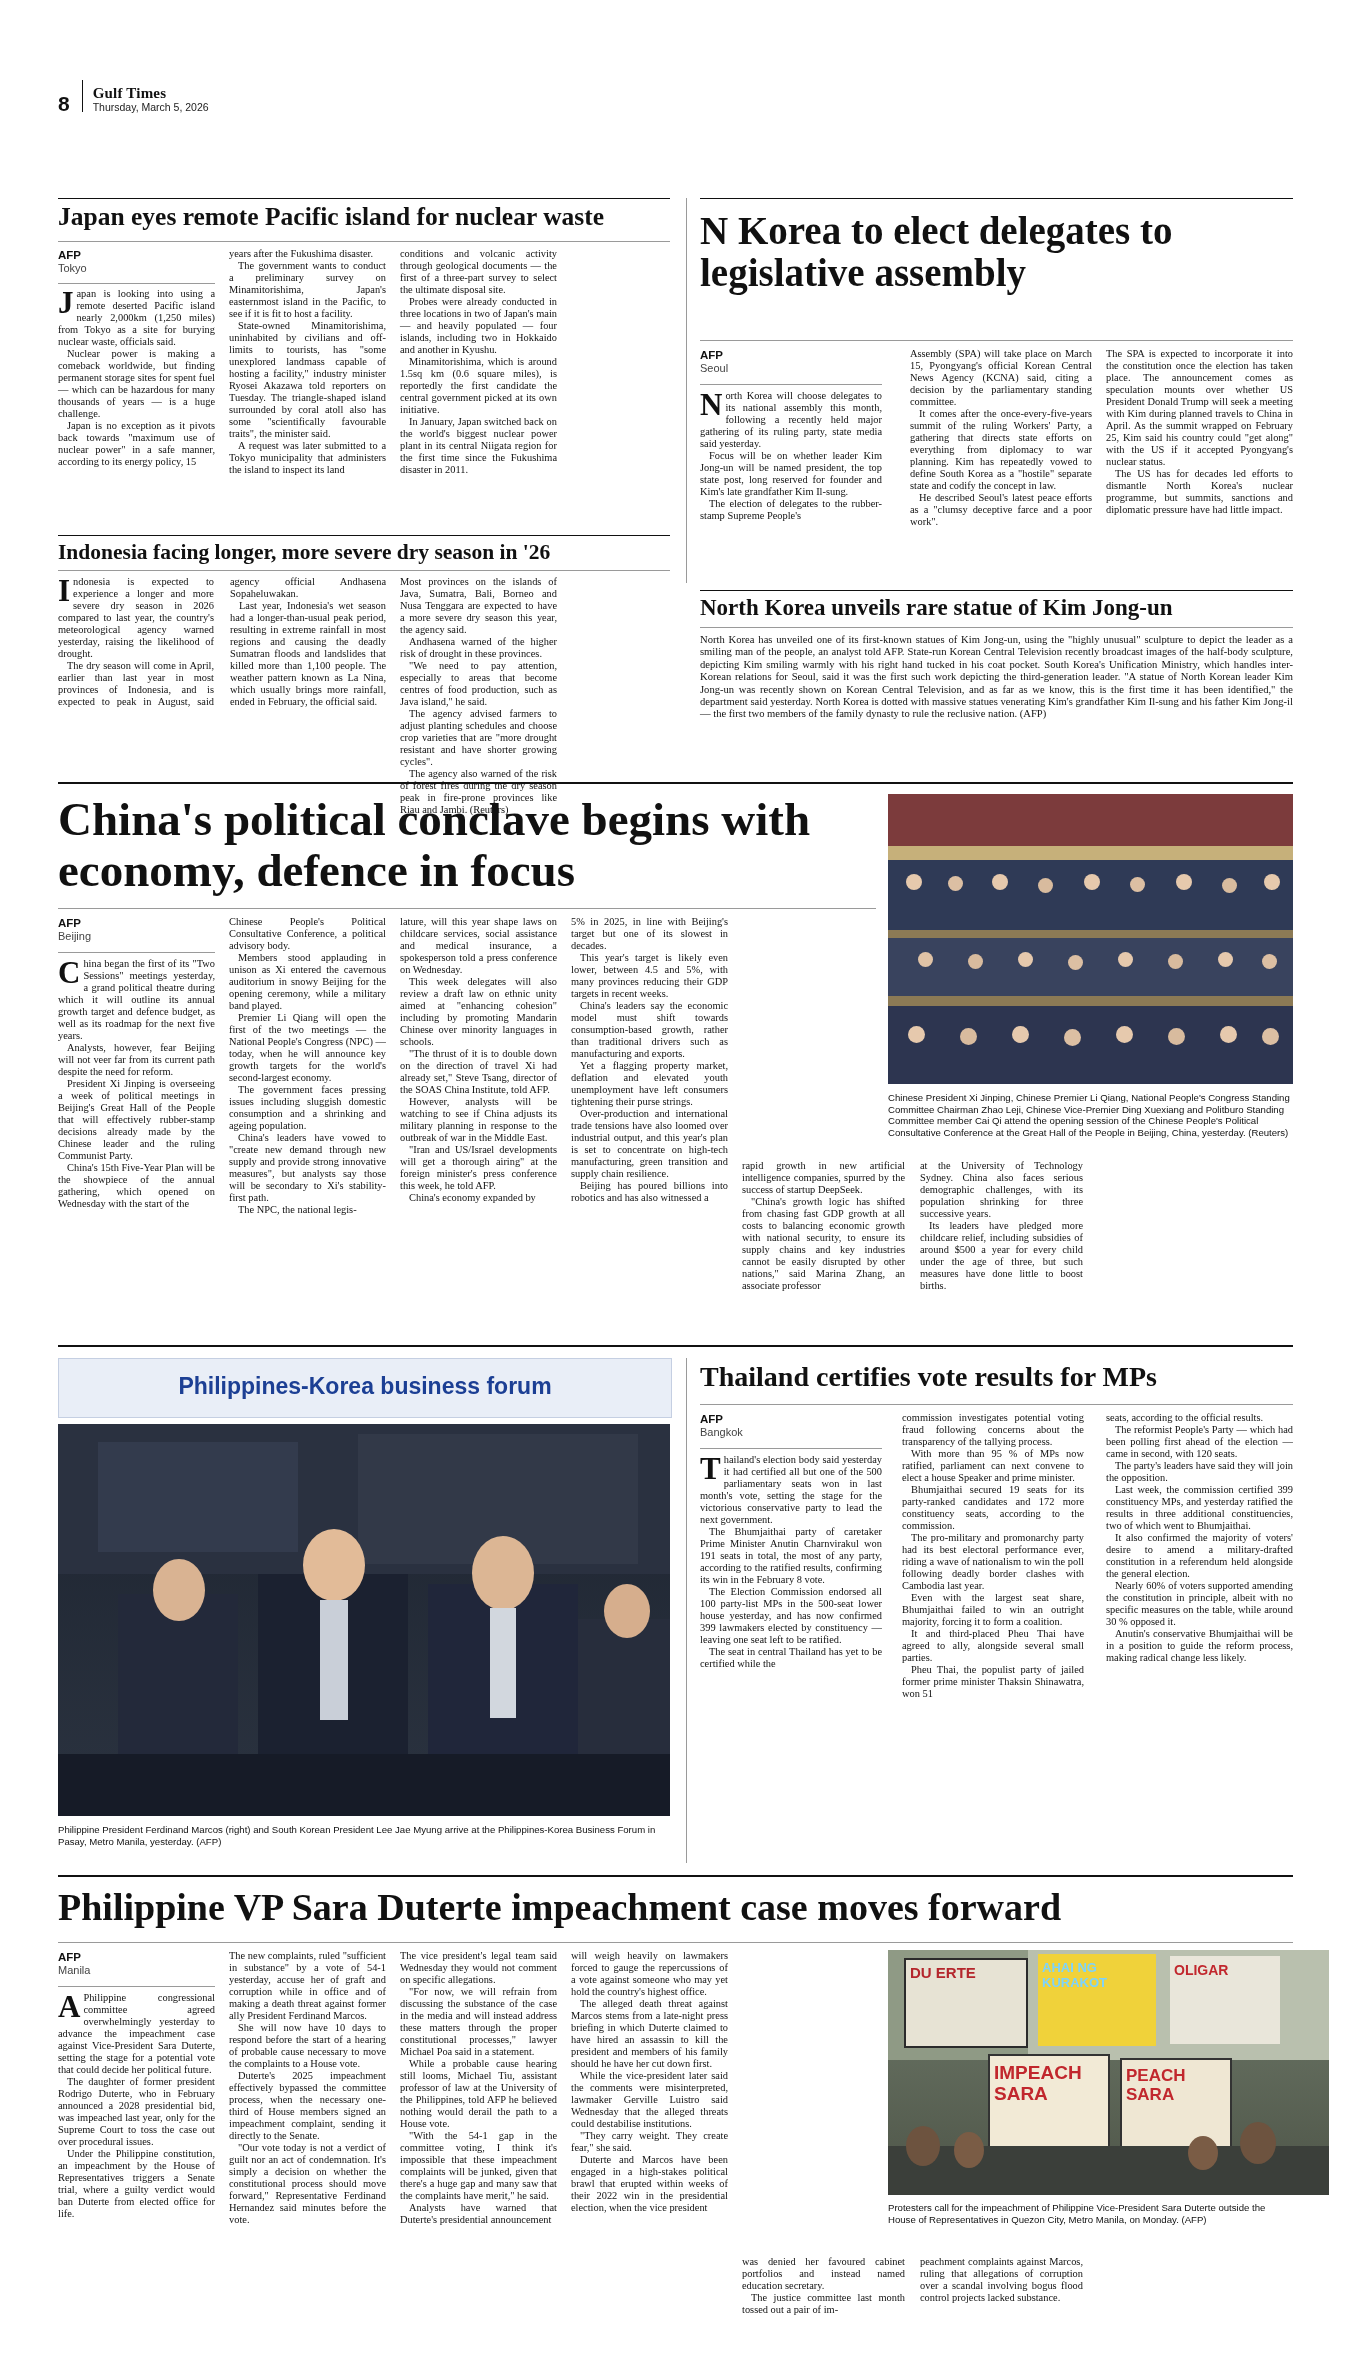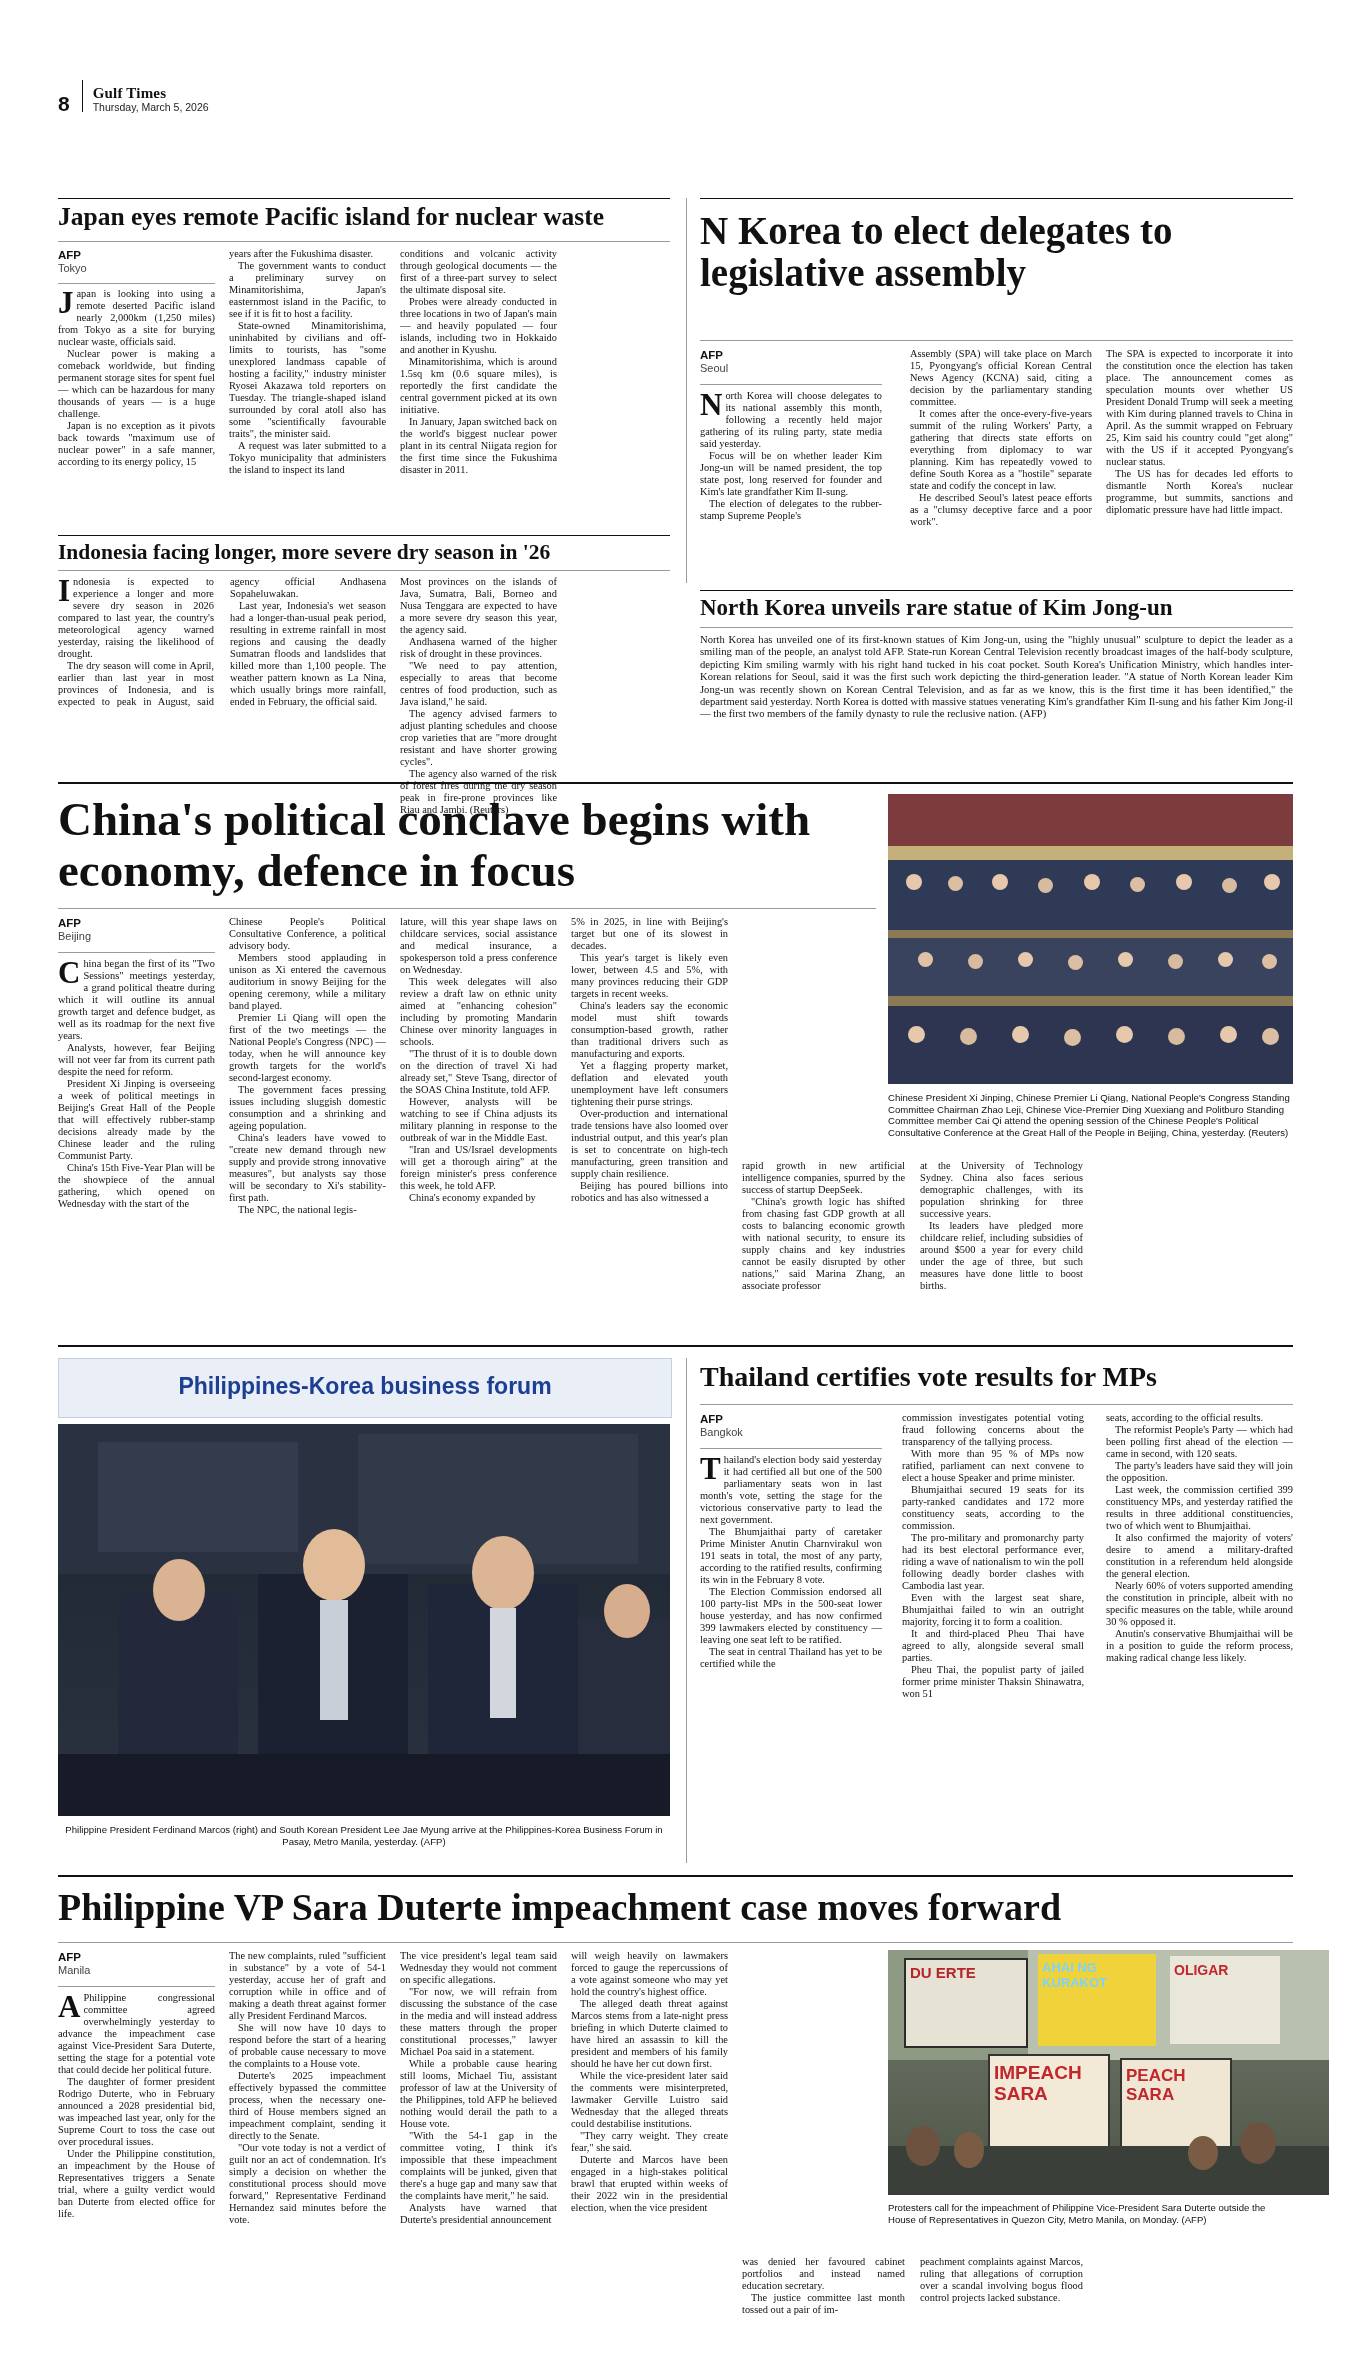--- a/index.html
+++ b/index.html
@@ -398,21 +398,21 @@
     <div class="bar" style="left:200px; top:150px; width:150px; height:245px; background:#1b2130;"></div>
     <div class="blob" style="left:245px; top:105px; width:62px; height:72px; background:#e2bb98;"></div>
     <div class="bar" style="left:262px; top:176px; width:28px; height:120px; background:#c9cfd8;"></div>
     <div class="bar" style="left:370px; top:160px; width:150px; height:235px; background:#20263a;"></div>
     <div class="blob" style="left:414px; top:112px; width:62px; height:74px; background:#dcb694;"></div>
     <div class="bar" style="left:432px; top:184px; width:26px; height:110px; background:#d2d7de;"></div>
     <div class="bar" style="left:520px; top:195px; width:95px; height:200px; background:#272d3c;"></div>
     <div class="blob" style="left:546px; top:160px; width:46px; height:54px; background:#d6ae8d;"></div>
     <div class="bar" style="left:0; top:330px; width:100%; height:62px; background:#161b27;"></div>
   </div>
-  <div class="caption" style="left:58px; top:1824px; width:612px;text-align:center;">Philippine President Ferdinand Marcos (right) and South Korean President Lee Jae Myung arrive at the Philippines-Korea Business Forum in Pasay, Metro Manila, yesterday. (AFP)</div>
+  <div class="caption" style="left:58px; top:1824px; width:612px;">Philippine President Ferdinand Marcos (right) and South Korean President Lee Jae Myung arrive at the Philippines-Korea Business Forum in Pasay, Metro Manila, yesterday. (AFP)</div>
 
   <div class="hr-hair" style="left:686px; top:1358px; width:1px; height:505px;"></div>
   <div class="hl" style="position:absolute; left:700px; top:1362px; width:593px; font-size:28px;">Thailand certifies vote results for MPs</div>
   <div class="hr-hair" style="left:700px; top:1404px; width:593px; height:1px;"></div>
 
   <div class="byline" style="position:absolute; left:700px; top:1412px;">
     <span class="agency">AFP</span>
     <span class="city">Bangkok</span>
   </div>
   <div class="hr-hair" style="left:700px; top:1448px; width:182px; height:1px;"></div>

